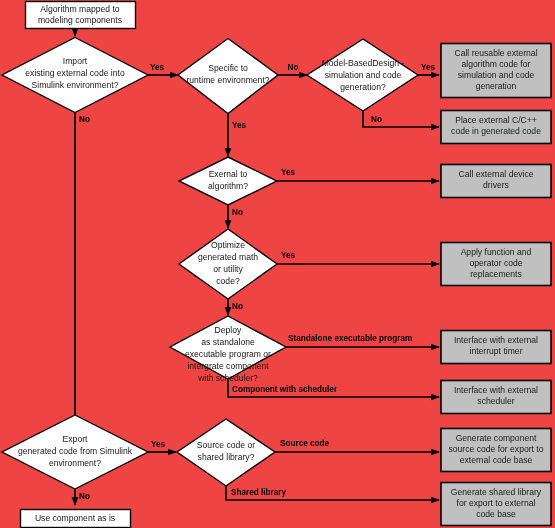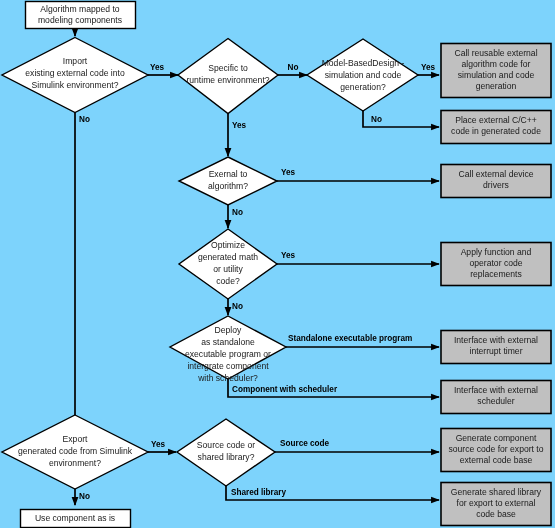--- a/index.html
+++ b/index.html
@@ -4,21 +4,21 @@
 <style>
   html, body {
     margin: 0;
     padding: 0;
     background: #ffffff;
   }
   #chart-root {
     position: relative;
     width: 555px;
     height: 528px;
-    background: #7dd3fc;
+    background: #ef4444;
     font-family: "Liberation Sans", sans-serif;
     overflow: hidden;
   }
   svg#flow {
     display: block;
     width: 555px;
     height: 528px;
   }
   .proc-rect {
     fill: #c0c0c0;

